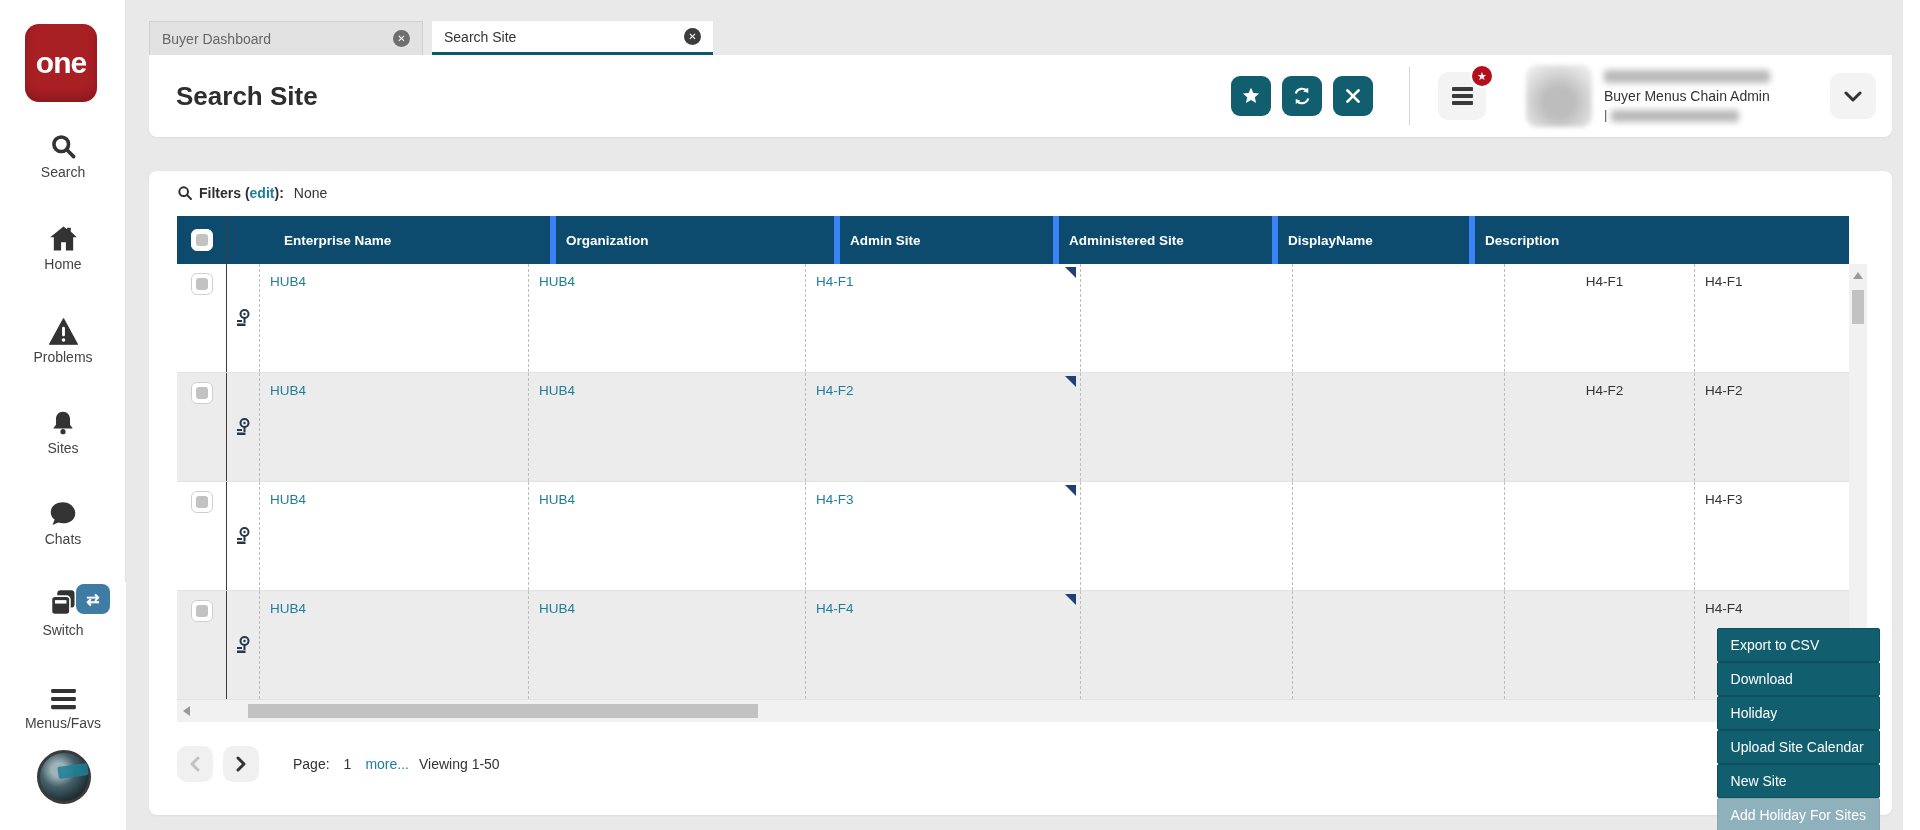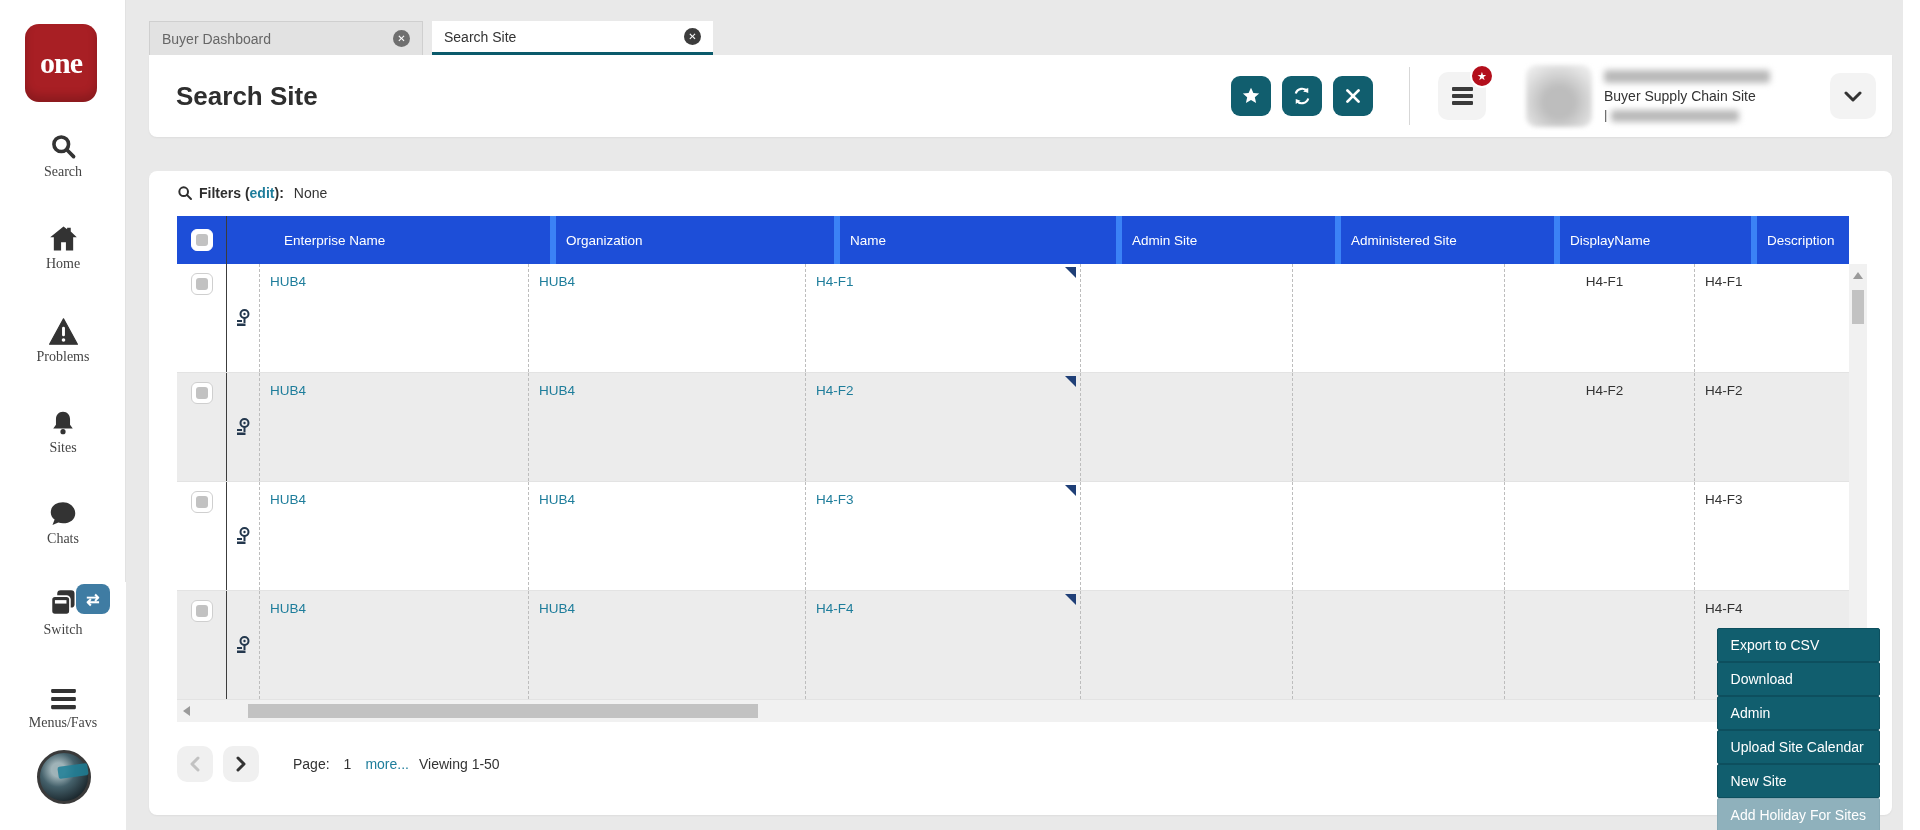--- a/index.html
+++ b/index.html
@@ -1,21 +1,21 @@
 <!DOCTYPE html>
 <html><head>
 <meta charset="utf-8">
 <style>
   * { margin:0; padding:0; box-sizing:border-box; }
   html,body { width:1920px; height:830px; overflow:hidden; background:#fff;
     font-family:"Liberation Sans", sans-serif; color:#333; }
 
   
   .sidebar { position:absolute; left:0; top:0; width:126px; height:582px; background:#fff;
-    border-right:1px solid #e2e2e2; z-index:5;font-family:Liberation Serif, serif; }
+    border-right:1px solid #e2e2e2; z-index:5; }
   .logo { position:absolute; left:25px; top:24px; width:72px; height:78px; background:#a81f24;
     border-radius:14px; display:flex; align-items:center; justify-content:center;
     color:#fff; font-weight:bold; font-size:30px; letter-spacing:-1px;
     box-shadow:inset 0 -6px 10px rgba(0,0,0,.18); }
   .sb-item { position:absolute; left:0; width:126px; text-align:center; color:#3a3a3a; cursor:pointer; }
   .sb-item .ic { height:30px; display:flex; align-items:flex-end; justify-content:center; color:#333; }
   .sb-item .lbl { margin-top:4px; font-size:14px; color:#444; }
   .sb-badge { position:absolute; left:76px; top:-4px; width:34px; height:30px; background:#3f7ca3;
     border-radius:8px; color:#fff; font-size:16px; font-weight:bold;
     display:flex; align-items:center; justify-content:center; }
@@ -73,21 +73,21 @@
     border-radius:8px; box-shadow:0 1px 2px rgba(0,0,0,.05); }
   .filters-row { position:absolute; left:28px; top:14px; display:flex; align-items:center;
     font-size:14px; color:#2e2e2e; }
   .filters-row .bold { font-weight:bold; }
   .filters-row .link { color:#1e7d9b; font-weight:bold; cursor:pointer; }
   .filters-row .val { margin-left:10px; color:#333; }
   .filters-row svg { margin-right:6px; }
 
   
   .tbl { position:absolute; left:28px; top:45px; width:1690px; height:506px; font-size:13.5px; }
-  .thead { display:flex; width:1672px; height:48px; background:#1d4ed8; color:#fff; font-weight:normal;gap:7px; }
+  .thead { display:flex; width:1672px; height:48px; background:#0c4a6e; color:#fff; font-weight:bold;gap:7px; }
   .th { display:flex; align-items:center; padding-left:10px; border-left:6px solid #3b82f6; overflow:hidden;
     white-space:nowrap; cursor:pointer; }
   .th.no-sep { border-left:none; }
   .col-cb { width:50px; flex:0 0 auto; }
   .col-ic { width:33px; flex:0 0 auto; }
   .col-c1 { width:269px; flex:0 0 auto; }
   .col-c2 { width:277px; flex:0 0 auto; }
   .col-c3 { width:275px; flex:0 0 auto; }
   .col-c4 { width:212px; flex:0 0 auto; }
   .col-c5 { width:212px; flex:0 0 auto; }
@@ -263,21 +263,21 @@
         <div class="bars">
             <span></span>
             <span></span>
             <span></span>
           </div>
         <div class="menu-badge">★</div>
       </div>
       <div class="user-avatar-blur"></div>
       <div class="user-info">
         <div class="blur-bar b1"></div>
-        <div class="user-role">Buyer Supply Chain Site</div>
+        <div class="user-role">Buyer Menus Chain Admin</div>
         <div class="user-sub"><span>|</span> <span class="blur-bar b2"></span></div>
       </div>
       <div class="chev-btn">
         <svg width="18" height="12" viewBox="0 0 18 12" fill="none" stroke="#333" stroke-width="3" stroke-linecap="round" stroke-linejoin="round">
             <polyline points="2,3 9,10 16,3"></polyline>
           </svg>
       </div>
     </div>
   </div>
 
@@ -298,21 +298,20 @@
 
       <div class="thead">
         <div class="th col-cb">
             <span class="cbx">
               <i></i>
             </span>
           </div>
         <div class="th col-ic"></div>
         <div class="th col-c1 no-sep">Enterprise Name</div>
         <div class="th col-c2">Organization</div>
-        <div class="th col-c3">Name</div>
         <div class="th col-c4">Admin Site</div>
         <div class="th col-c5">Administered Site</div>
         <div class="th col-c6">DisplayName</div>
         <div class="th col-c7">Description</div>
       </div>
 
       <div class="trow">
         <div class="td col-cb">
             <span class="cbx">
               <i></i>
@@ -446,21 +445,21 @@
       </div>
       <div class="pg-text">
         <span class="lbl">Page:</span>
         <span class="num">1</span>
         <span class="link">more...</span>
         <span>Viewing 1-50</span>
       </div>
       <div class="actions">
         <button class="act-btn">Export to CSV</button>
         <button class="act-btn">Download</button>
-        <button class="act-btn">Admin</button>
+        <button class="act-btn">Holiday</button>
         <button class="act-btn">Upload Site Calendar</button>
         <button class="act-btn">New Site</button>
         <button class="act-btn disabled">Add Holiday For Sites</button>
         <button class="act-btn disabled">Show on map</button>
         <button class="act-btn disabled">Update</button>
       </div>
     </div>
 
   </div>
 

